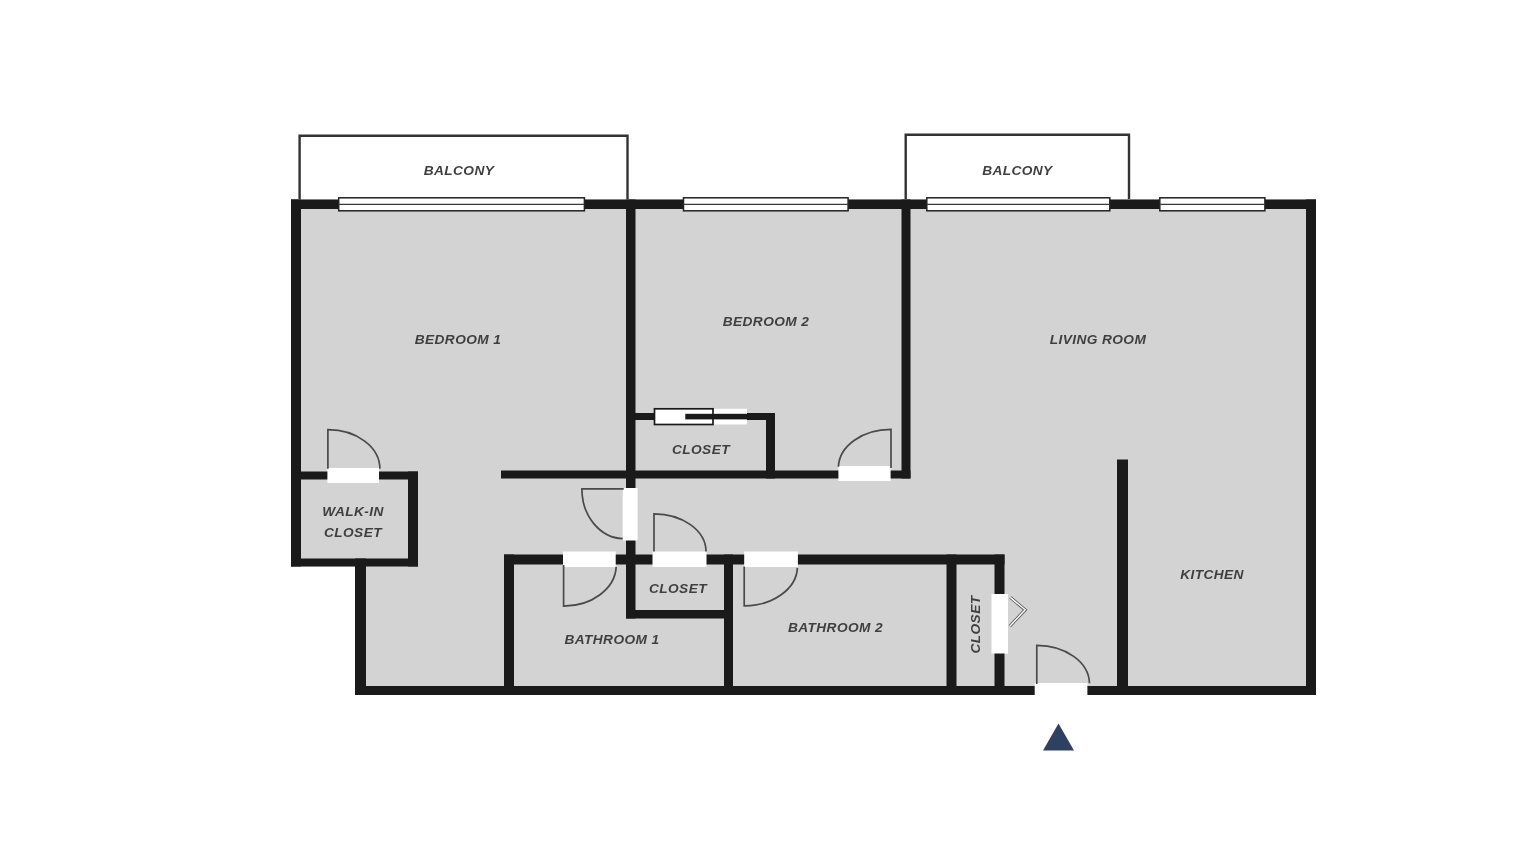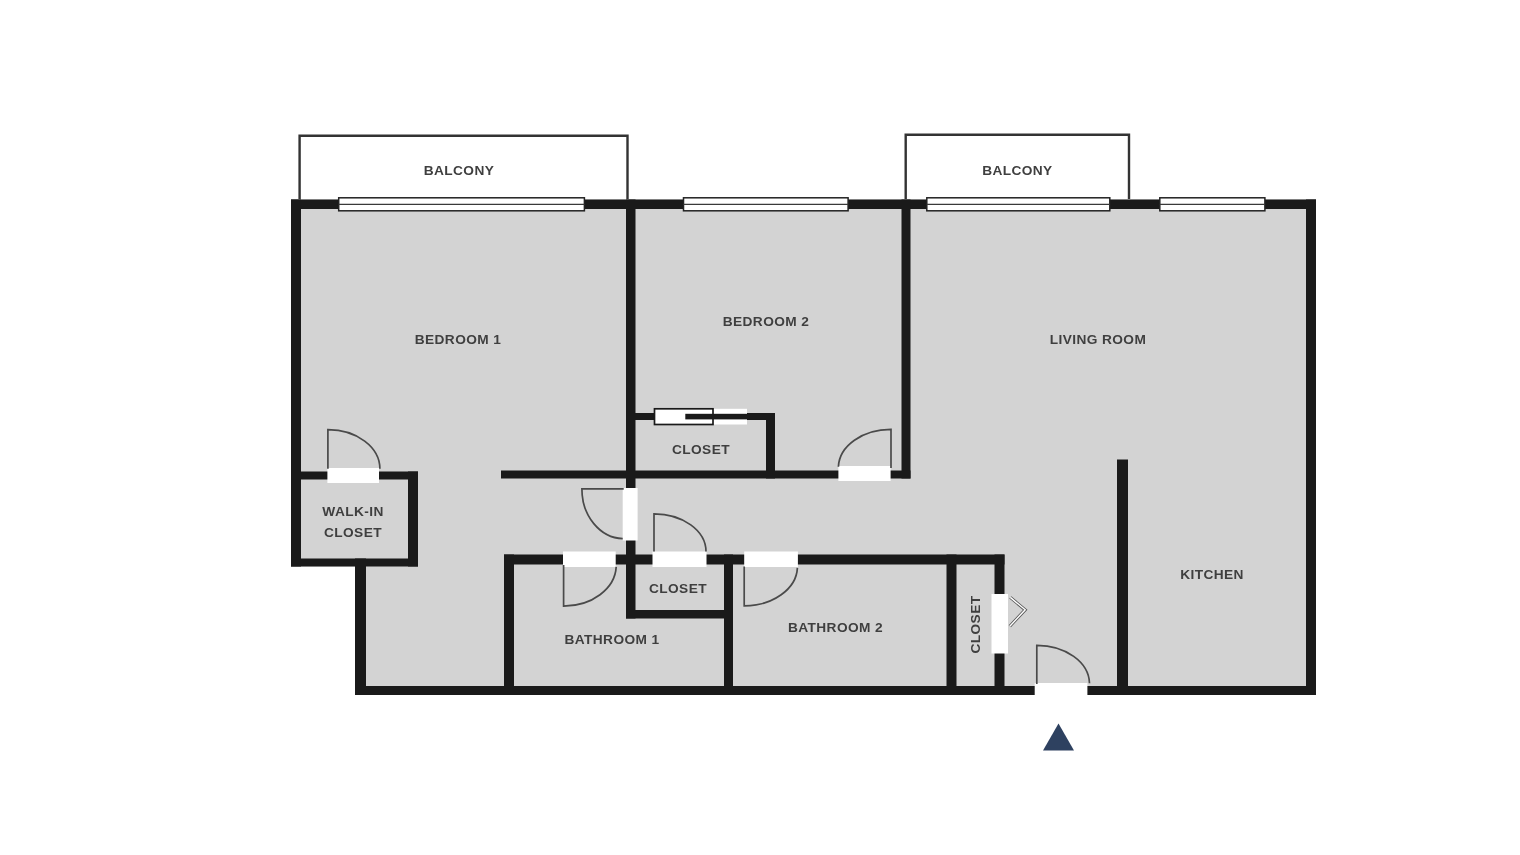--- a/index.html
+++ b/index.html
@@ -1,16 +1,16 @@
 <!DOCTYPE html>
 <html><head>
 <meta charset="utf-8">
 <style>
   html,body{margin:0;padding:0;background:#ffffff;}
-  .page{position:relative;width:1520px;height:855px;background:#ffffff;overflow:hidden;}
+  .page{position:relative;width:1520px;height:855px;background:#ffffff;overflow:hidden;font-style:italic;}
   text{font-family:"Liberation Sans",sans-serif;font-weight:bold;fill:#3f3f3f;}
   .lbl{font-size:13.7px;letter-spacing:0.4px;}
 </style>
 </head>
 <body>
 <div class="page">
 <svg style="filter:blur(0.7px)" width="1520" height="855" viewBox="0 0 1520 855">
 
   <rect x="0" y="0" width="1520" height="855" fill="#ffffff"></rect>
 

